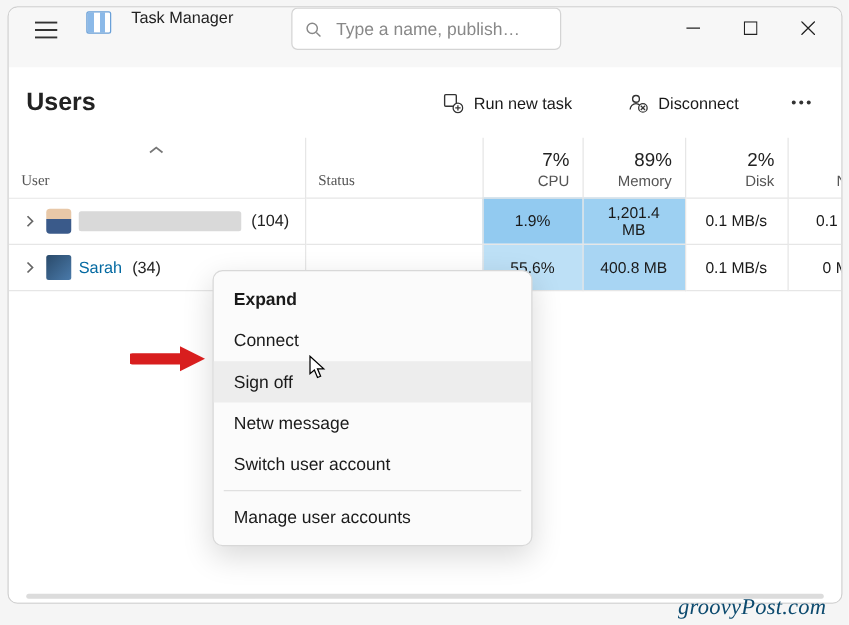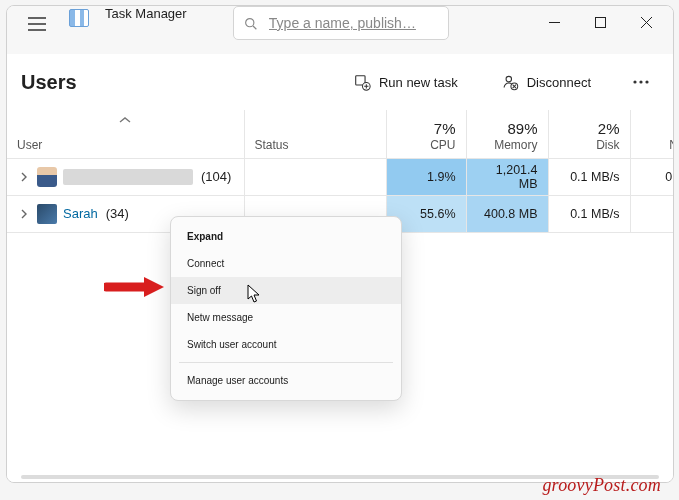--- a/index.html
+++ b/index.html
@@ -63,21 +63,20 @@
     width: 216px;
     height: 34px;
     background: #fff;
     border: 1px solid #d4d4d4;
     border-radius: 5px;
     display: flex;
     align-items: center;
     padding: 0 10px;
     gap: 10px;
     color: #888;
-    text-decoration: underline;
   }
   .search-box input {
     border: none; outline: none; font-size: 14px;
     width: 100%;
     color: #666;
     background: transparent;
   }
   .search-box input::placeholder { color: #888; }
   .winbuttons {
     margin-left: auto;
@@ -146,30 +145,30 @@
     color: #555;
     vertical-align: bottom;
     padding: 0 10px 6px 10px;
   }
   th .col-top {
     display: block;
     font-size: 15px;
     color: #222;
     margin-bottom: 1px;
   }
-  th.user-col, th.status-col { text-align: left; vertical-align: bottom; }
+  th.user-col, th.status-col { text-align: left; vertical-align: bottom; font-family: Liberation Serif, serif; }
   th.user-col { position: relative; }
   .sort-chevron {
     position: absolute;
     top: 3px; left: 50%; transform: translateX(-50%);
   }
   tbody tr { height: 30px; }
   tbody td {
     font-size: 12.5px;
-    text-align: right;
+    text-align: center;
     padding: 0 10px;
     vertical-align: middle;
   }
   td.user-cell {
     text-align: left;
     padding: 0 6px 0 10px;
   }
   td.status-cell { text-align: left; }
   .user-row {
     display: flex; align-items: center; gap: 6px;
@@ -206,27 +205,27 @@
   col.c-status { width: 142px; }
   col.c-cpu { width: 80px; }
   col.c-mem { width: 82px; }
   col.c-disk { width: 82px; }
   col.c-net { width: 77px; }
 
   
   .context-menu {
     position: absolute;
     left: 170px; top: 216px;
-    width: 232px;
+    width: 256px;
     background: #fbfbfb;
     border: 1px solid #d8d8d8;
     border-radius: 8px;
     box-shadow: 0 8px 24px rgba(0,0,0,0.15);
     padding: 6px 0;
-    font-size: 10px;
+    font-size: 14px;
     z-index: 50;
   }
   .ctx-item {
     padding: 6px 16px;
     cursor: pointer;
     line-height: 1.5;
   }
   .ctx-item.bold { font-weight: 600; }
   .ctx-item.hover { background: #ededed; position: relative; }
   .ctx-sep { height: 1px; background: #e0e0e0; margin: 4px 8px; }
@@ -243,21 +242,21 @@
     z-index: 55;
     pointer-events: none;
   }
 
   .watermark {
     position: absolute;
     right: 18px; bottom: 4px;
     font-family: Georgia, serif;
     font-style: italic;
     font-size: 18px;
-    color: #b91c1c;
+    color: #0c4a6e;
     z-index: 100;
     letter-spacing: 0.2px;
   }
   .bottom-bar {
     position: absolute;
     left: 14px; right: 14px; bottom: 3px;
     height: 4px;
     background: #dcdcdc;
     border-radius: 2px;
   }

